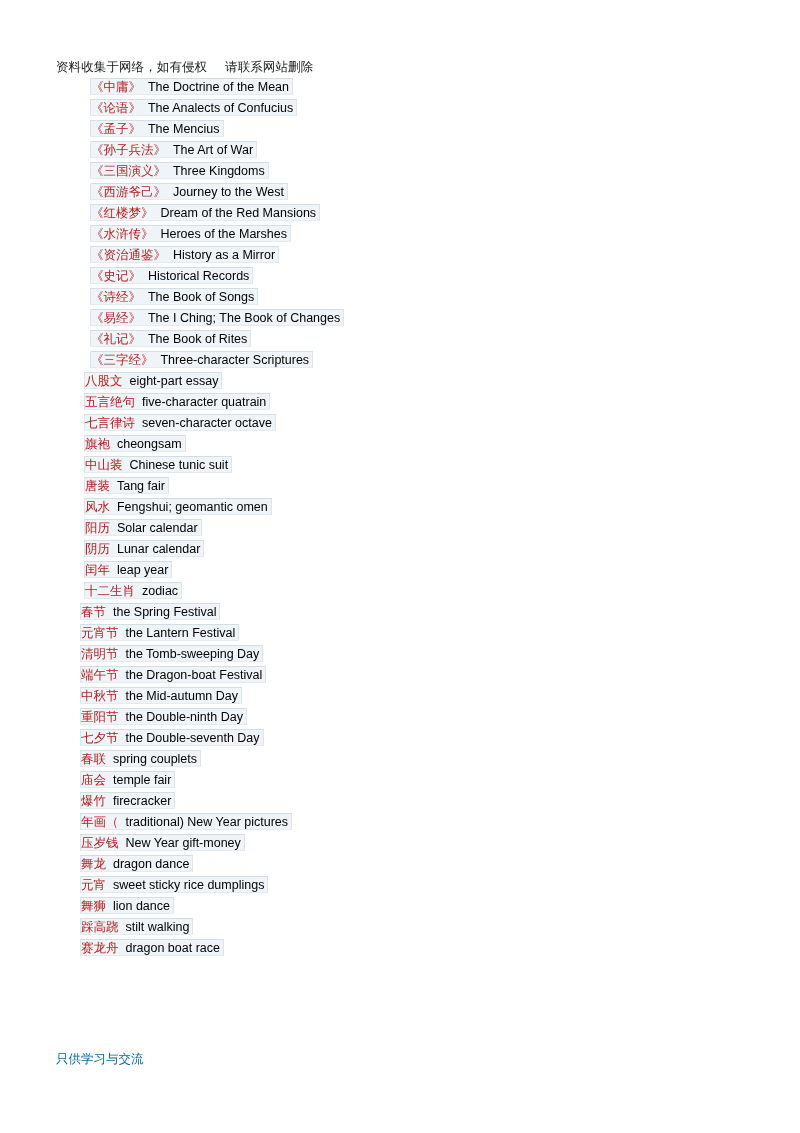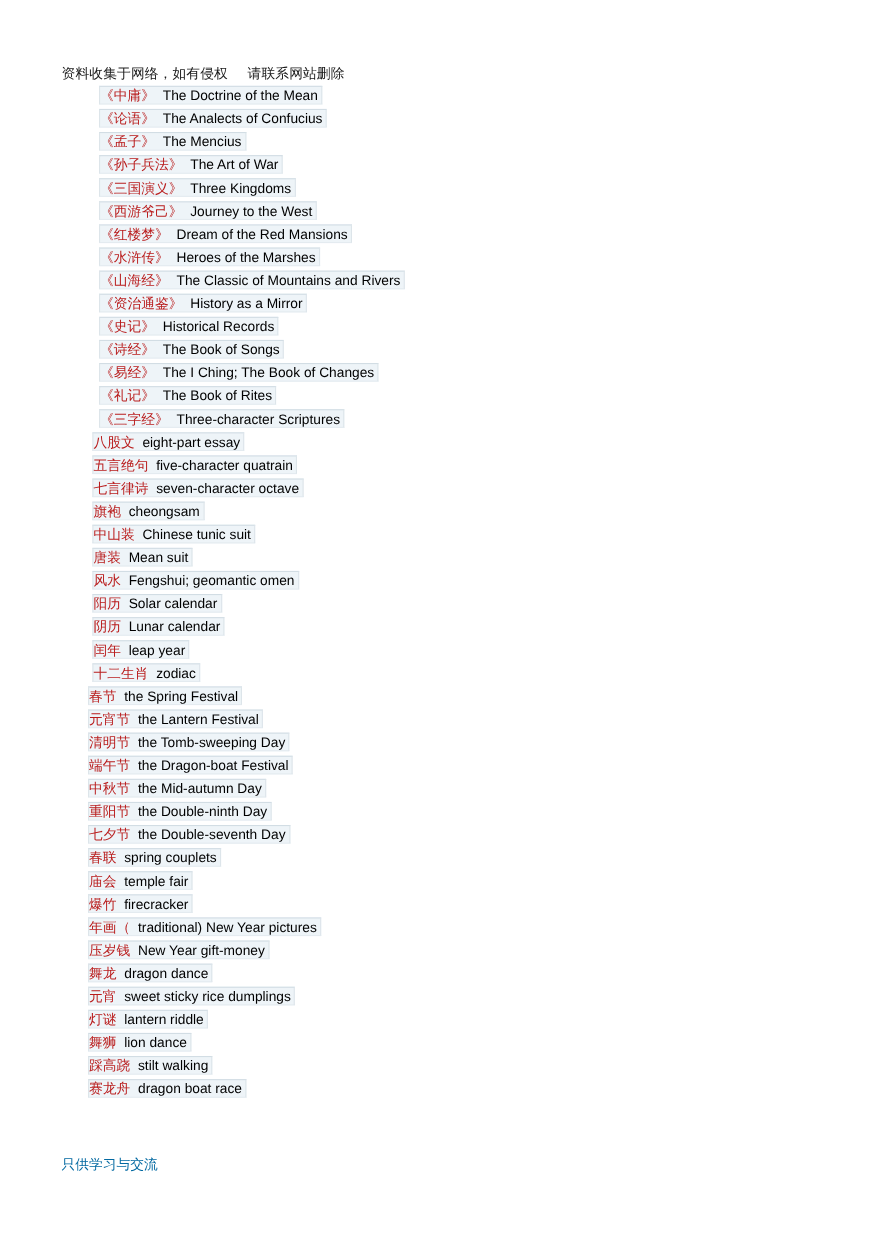--- a/index.html
+++ b/index.html
@@ -98,53 +98,51 @@
 
   <div class="glossary" id="glossary-list">
       <div class="row"><span class="pad" style="width: 28px;"></span><span class="cell"><span class="term">《中庸》</span><span class="gloss">  </span><span class="gloss">The Doctrine of the Mean</span></span></div>
       <div class="row"><span class="pad" style="width: 28px;"></span><span class="cell"><span class="term">《论语》</span><span class="gloss">  </span><span class="gloss">The Analects of Confucius</span></span></div>
       <div class="row"><span class="pad" style="width: 28px;"></span><span class="cell"><span class="term">《孟子》</span><span class="gloss">  </span><span class="gloss">The Mencius</span></span></div>
       <div class="row"><span class="pad" style="width: 28px;"></span><span class="cell"><span class="term">《孙子兵法》</span><span class="gloss">  </span><span class="gloss">The Art of War</span></span></div>
       <div class="row"><span class="pad" style="width: 28px;"></span><span class="cell"><span class="term">《三国演义》</span><span class="gloss">  </span><span class="gloss">Three Kingdoms</span></span></div>
       <div class="row"><span class="pad" style="width: 28px;"></span><span class="cell"><span class="term">《西游爷己》</span><span class="gloss">  </span><span class="gloss">Journey to the West</span></span></div>
       <div class="row"><span class="pad" style="width: 28px;"></span><span class="cell"><span class="term">《红楼梦》</span><span class="gloss">  </span><span class="gloss">Dream of the Red Mansions</span></span></div>
       <div class="row"><span class="pad" style="width: 28px;"></span><span class="cell"><span class="term">《水浒传》</span><span class="gloss">  </span><span class="gloss">Heroes of the Marshes</span></span></div>
-      <div class="row"><span class="pad" style="width: 28px;"></span><span class="cell"><span class="term">《山海经》</span><span class="gloss">  </span><span class="gloss">The Classic of Mountains and Rivers</span></span></div>
       <div class="row"><span class="pad" style="width: 28px;"></span><span class="cell"><span class="term">《资治通鉴》</span><span class="gloss">  </span><span class="gloss">History as a Mirror</span></span></div>
       <div class="row"><span class="pad" style="width: 28px;"></span><span class="cell"><span class="term">《史记》</span><span class="gloss">  </span><span class="gloss">Historical Records</span></span></div>
       <div class="row"><span class="pad" style="width: 28px;"></span><span class="cell"><span class="term">《诗经》</span><span class="gloss">  </span><span class="gloss">The Book of Songs</span></span></div>
       <div class="row"><span class="pad" style="width: 28px;"></span><span class="cell"><span class="term">《易经》</span><span class="gloss">  </span><span class="gloss">The I Ching; The Book of Changes</span></span></div>
       <div class="row"><span class="pad" style="width: 28px;"></span><span class="cell"><span class="term">《礼记》</span><span class="gloss">  </span><span class="gloss">The Book of Rites</span></span></div>
       <div class="row"><span class="pad" style="width: 28px;"></span><span class="cell"><span class="term">《三字经》</span><span class="gloss">  </span><span class="gloss">Three-character Scriptures</span></span></div>
       <div class="row"><span class="pad" style="width: 22px;"></span><span class="cell"><span class="term">八股文</span><span class="gloss">  </span><span class="gloss">eight-part essay</span></span></div>
       <div class="row"><span class="pad" style="width: 22px;"></span><span class="cell"><span class="term">五言绝句</span><span class="gloss">  </span><span class="gloss">five-character quatrain</span></span></div>
       <div class="row"><span class="pad" style="width: 22px;"></span><span class="cell"><span class="term">七言律诗</span><span class="gloss">  </span><span class="gloss">seven-character octave</span></span></div>
       <div class="row"><span class="pad" style="width: 22px;"></span><span class="cell"><span class="term">旗袍</span><span class="gloss">  </span><span class="gloss">cheongsam</span></span></div>
       <div class="row"><span class="pad" style="width: 22px;"></span><span class="cell"><span class="term">中山装</span><span class="gloss">  </span><span class="gloss">Chinese tunic suit</span></span></div>
-      <div class="row"><span class="pad" style="width: 22px;"></span><span class="cell"><span class="term">唐装</span><span class="gloss">  </span><span class="gloss">Mean suit</span></span></div>
+      <div class="row"><span class="pad" style="width: 22px;"></span><span class="cell"><span class="term">唐装</span><span class="gloss">  </span><span class="gloss">Tang fair</span></span></div>
       <div class="row"><span class="pad" style="width: 22px;"></span><span class="cell"><span class="term">风水</span><span class="gloss">  </span><span class="gloss">Fengshui; geomantic omen</span></span></div>
       <div class="row"><span class="pad" style="width: 22px;"></span><span class="cell"><span class="term">阳历</span><span class="gloss">  </span><span class="gloss">Solar calendar</span></span></div>
       <div class="row"><span class="pad" style="width: 22px;"></span><span class="cell"><span class="term">阴历</span><span class="gloss">  </span><span class="gloss">Lunar calendar</span></span></div>
       <div class="row"><span class="pad" style="width: 22px;"></span><span class="cell"><span class="term">闰年</span><span class="gloss">  </span><span class="gloss">leap year</span></span></div>
       <div class="row"><span class="pad" style="width: 22px;"></span><span class="cell"><span class="term">十二生肖</span><span class="gloss">  </span><span class="gloss">zodiac</span></span></div>
       <div class="row"><span class="pad" style="width: 18px;"></span><span class="cell"><span class="term">春节</span><span class="gloss">  </span><span class="gloss">the Spring Festival</span></span></div>
       <div class="row"><span class="pad" style="width: 18px;"></span><span class="cell"><span class="term">元宵节</span><span class="gloss">  </span><span class="gloss">the Lantern Festival</span></span></div>
       <div class="row"><span class="pad" style="width: 18px;"></span><span class="cell"><span class="term">清明节</span><span class="gloss">  </span><span class="gloss">the Tomb-sweeping Day</span></span></div>
       <div class="row"><span class="pad" style="width: 18px;"></span><span class="cell"><span class="term">端午节</span><span class="gloss">  </span><span class="gloss">the Dragon-boat Festival</span></span></div>
       <div class="row"><span class="pad" style="width: 18px;"></span><span class="cell"><span class="term">中秋节</span><span class="gloss">  </span><span class="gloss">the Mid-autumn Day</span></span></div>
       <div class="row"><span class="pad" style="width: 18px;"></span><span class="cell"><span class="term">重阳节</span><span class="gloss">  </span><span class="gloss">the Double-ninth Day</span></span></div>
       <div class="row"><span class="pad" style="width: 18px;"></span><span class="cell"><span class="term">七夕节</span><span class="gloss">  </span><span class="gloss">the Double-seventh Day</span></span></div>
       <div class="row"><span class="pad" style="width: 18px;"></span><span class="cell"><span class="term">春联</span><span class="gloss">  </span><span class="gloss">spring couplets</span></span></div>
       <div class="row"><span class="pad" style="width: 18px;"></span><span class="cell"><span class="term">庙会</span><span class="gloss">  </span><span class="gloss">temple fair</span></span></div>
       <div class="row"><span class="pad" style="width: 18px;"></span><span class="cell"><span class="term">爆竹</span><span class="gloss">  </span><span class="gloss">firecracker</span></span></div>
       <div class="row"><span class="pad" style="width: 18px;"></span><span class="cell"><span class="term">年画（</span><span class="gloss">  </span><span class="gloss">traditional) New Year pictures</span></span></div>
       <div class="row"><span class="pad" style="width: 18px;"></span><span class="cell"><span class="term">压岁钱</span><span class="gloss">  </span><span class="gloss">New Year gift-money</span></span></div>
       <div class="row"><span class="pad" style="width: 18px;"></span><span class="cell"><span class="term">舞龙</span><span class="gloss">  </span><span class="gloss">dragon dance</span></span></div>
       <div class="row"><span class="pad" style="width: 18px;"></span><span class="cell"><span class="term">元宵</span><span class="gloss">  </span><span class="gloss">sweet sticky rice dumplings</span></span></div>
-      <div class="row"><span class="pad" style="width: 18px;"></span><span class="cell"><span class="term">灯谜</span><span class="gloss">  </span><span class="gloss">lantern riddle</span></span></div>
       <div class="row"><span class="pad" style="width: 18px;"></span><span class="cell"><span class="term">舞狮</span><span class="gloss">  </span><span class="gloss">lion dance</span></span></div>
       <div class="row"><span class="pad" style="width: 18px;"></span><span class="cell"><span class="term">踩高跷</span><span class="gloss">  </span><span class="gloss">stilt walking</span></span></div>
       <div class="row"><span class="pad" style="width: 18px;"></span><span class="cell"><span class="term">赛龙舟</span><span class="gloss">  </span><span class="gloss">dragon boat race</span></span></div>
     </div>
 
   <div class="footer-note">只供学习与交流</div>
 
 </div>
 
 </body></html>

